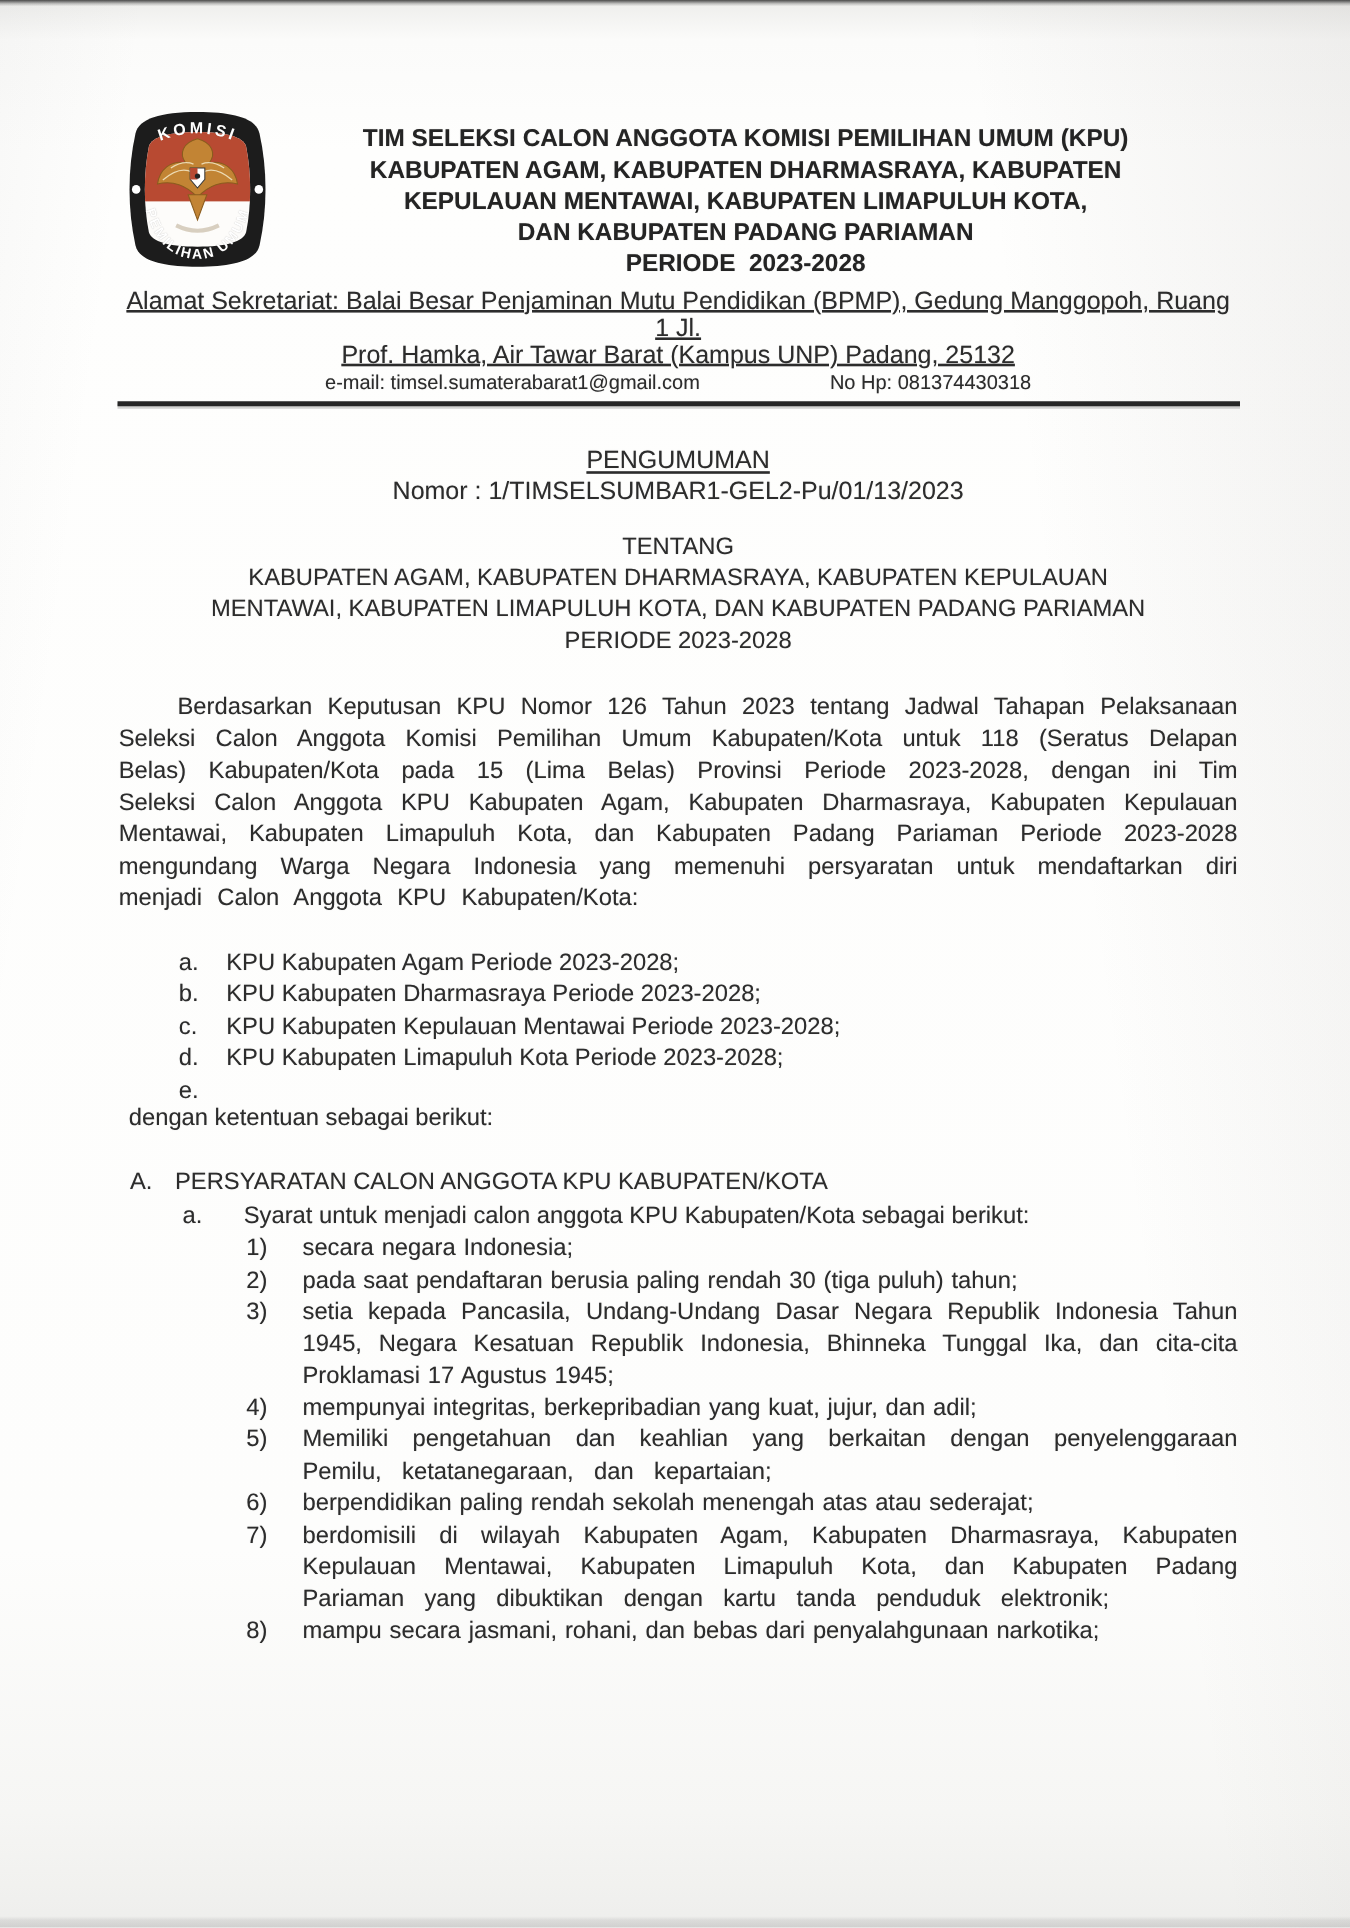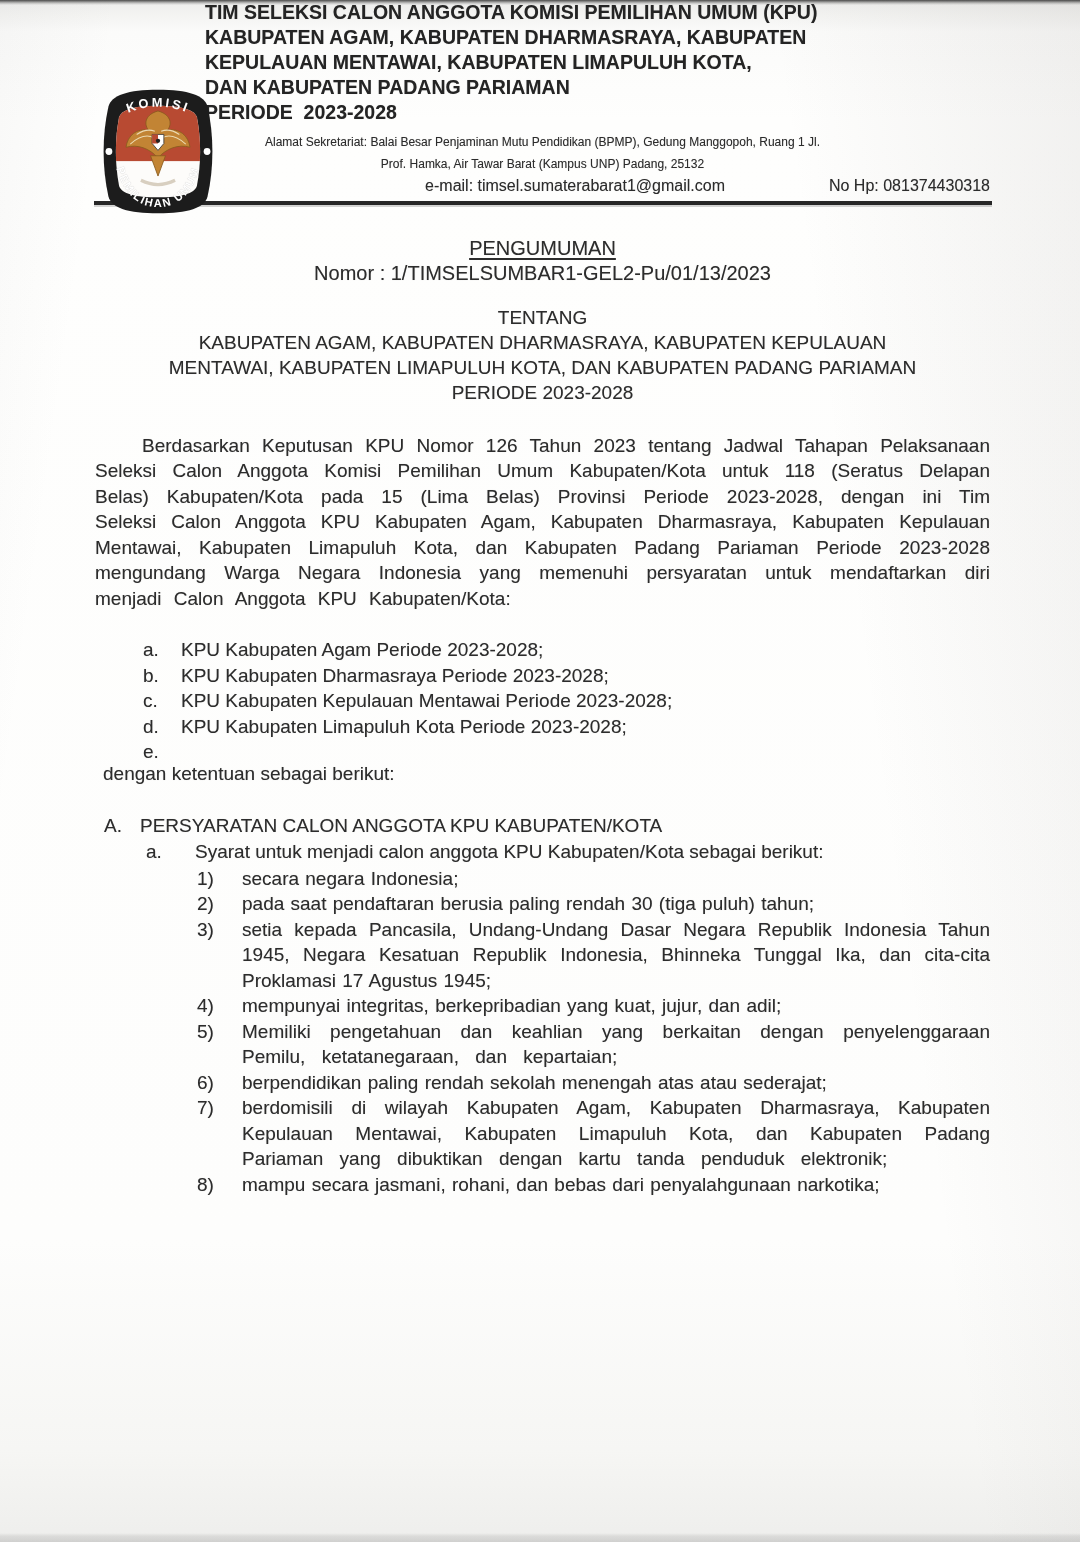--- a/index.html
+++ b/index.html
@@ -22,28 +22,28 @@
     background: linear-gradient(180deg, rgba(35,35,35,.8), rgba(60,60,60,.25) 60%, rgba(0,0,0,0));
   }
   .scan-bottom {
     position: absolute; bottom: 0; left: 0; right: 0; height: 9px;
     background: linear-gradient(180deg, rgba(0,0,0,0), rgba(120,120,120,.16) 35%, rgba(145,145,145,.32));
   }
 
   
   .logo { position: absolute; left: 94px; top: 86px; width: 128px; height: 131px; }
   .head-block {
-    margin: 0 92px 0 205px;
-    text-align: left; font-weight: bold;
+    padding-top: 99px; margin: 0 92px 0 205px;
+    text-align: center; font-weight: bold;
     font-size: 19.5px; line-height: 25px; color: #242424;
   }
   .head-line { white-space: pre-wrap; }
-  .addr-block { margin: 7px 90px 0 95px; text-align: center; font-size: 12px; line-height: 21.5px; }
+  .addr-block { margin: 7px 90px 0 95px; text-align: center; font-size: 20px; line-height: 21.5px; text-decoration: underline; }
   .contact-row {
-    margin: 0 90px 0 95px; display: flex; justify-content: flex-end; gap: 104px;
+    margin: 0 90px 0 95px; display: flex; justify-content: center; gap: 104px;
     font-size: 16px; line-height: 21.5px;
   }
   .rule {
     margin: 4px 88px 0 94px; height: 4px; background: #272727;
     box-shadow: 0 2px 0 rgba(100,100,100,.28);
   }
 
   
   .center-block { text-align: center; margin: 0 90px 0 95px; }
   .pengumuman { margin-top: 31px; font-size: 20px; line-height: 24px; text-decoration: underline; text-underline-offset: 3px; }

